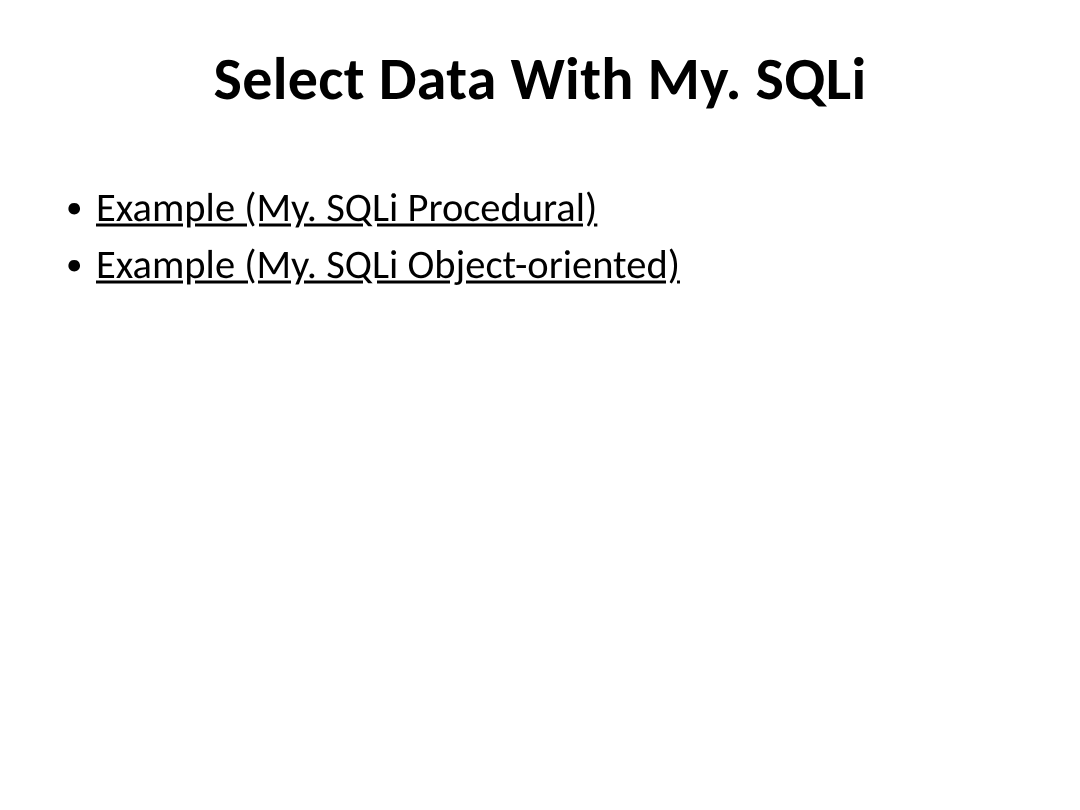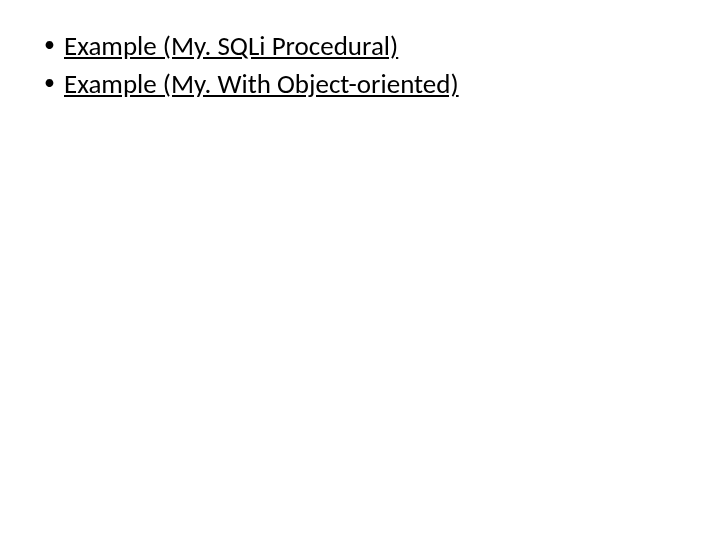--- a/index.html
+++ b/index.html
@@ -48,23 +48,24 @@
     }
     .bullet-text {
       flex: 1;
       text-decoration: underline;
     }
   </style>
 </head>
 <body>
 
 <div class="slide">
+  <h1 class="title">Select Data With My. SQLi</h1>
   <ul class="bullets">
     <li>
       <span class="bullet-dot">•</span>
       <span class="bullet-text">Example (My. SQLi Procedural)</span>
     </li>
     <li>
       <span class="bullet-dot">•</span>
-      <span class="bullet-text">Example (My. With Object-oriented)</span>
+      <span class="bullet-text">Example (My. SQLi Object-oriented)</span>
     </li>
   </ul>
 </div>
 
 </body></html>

